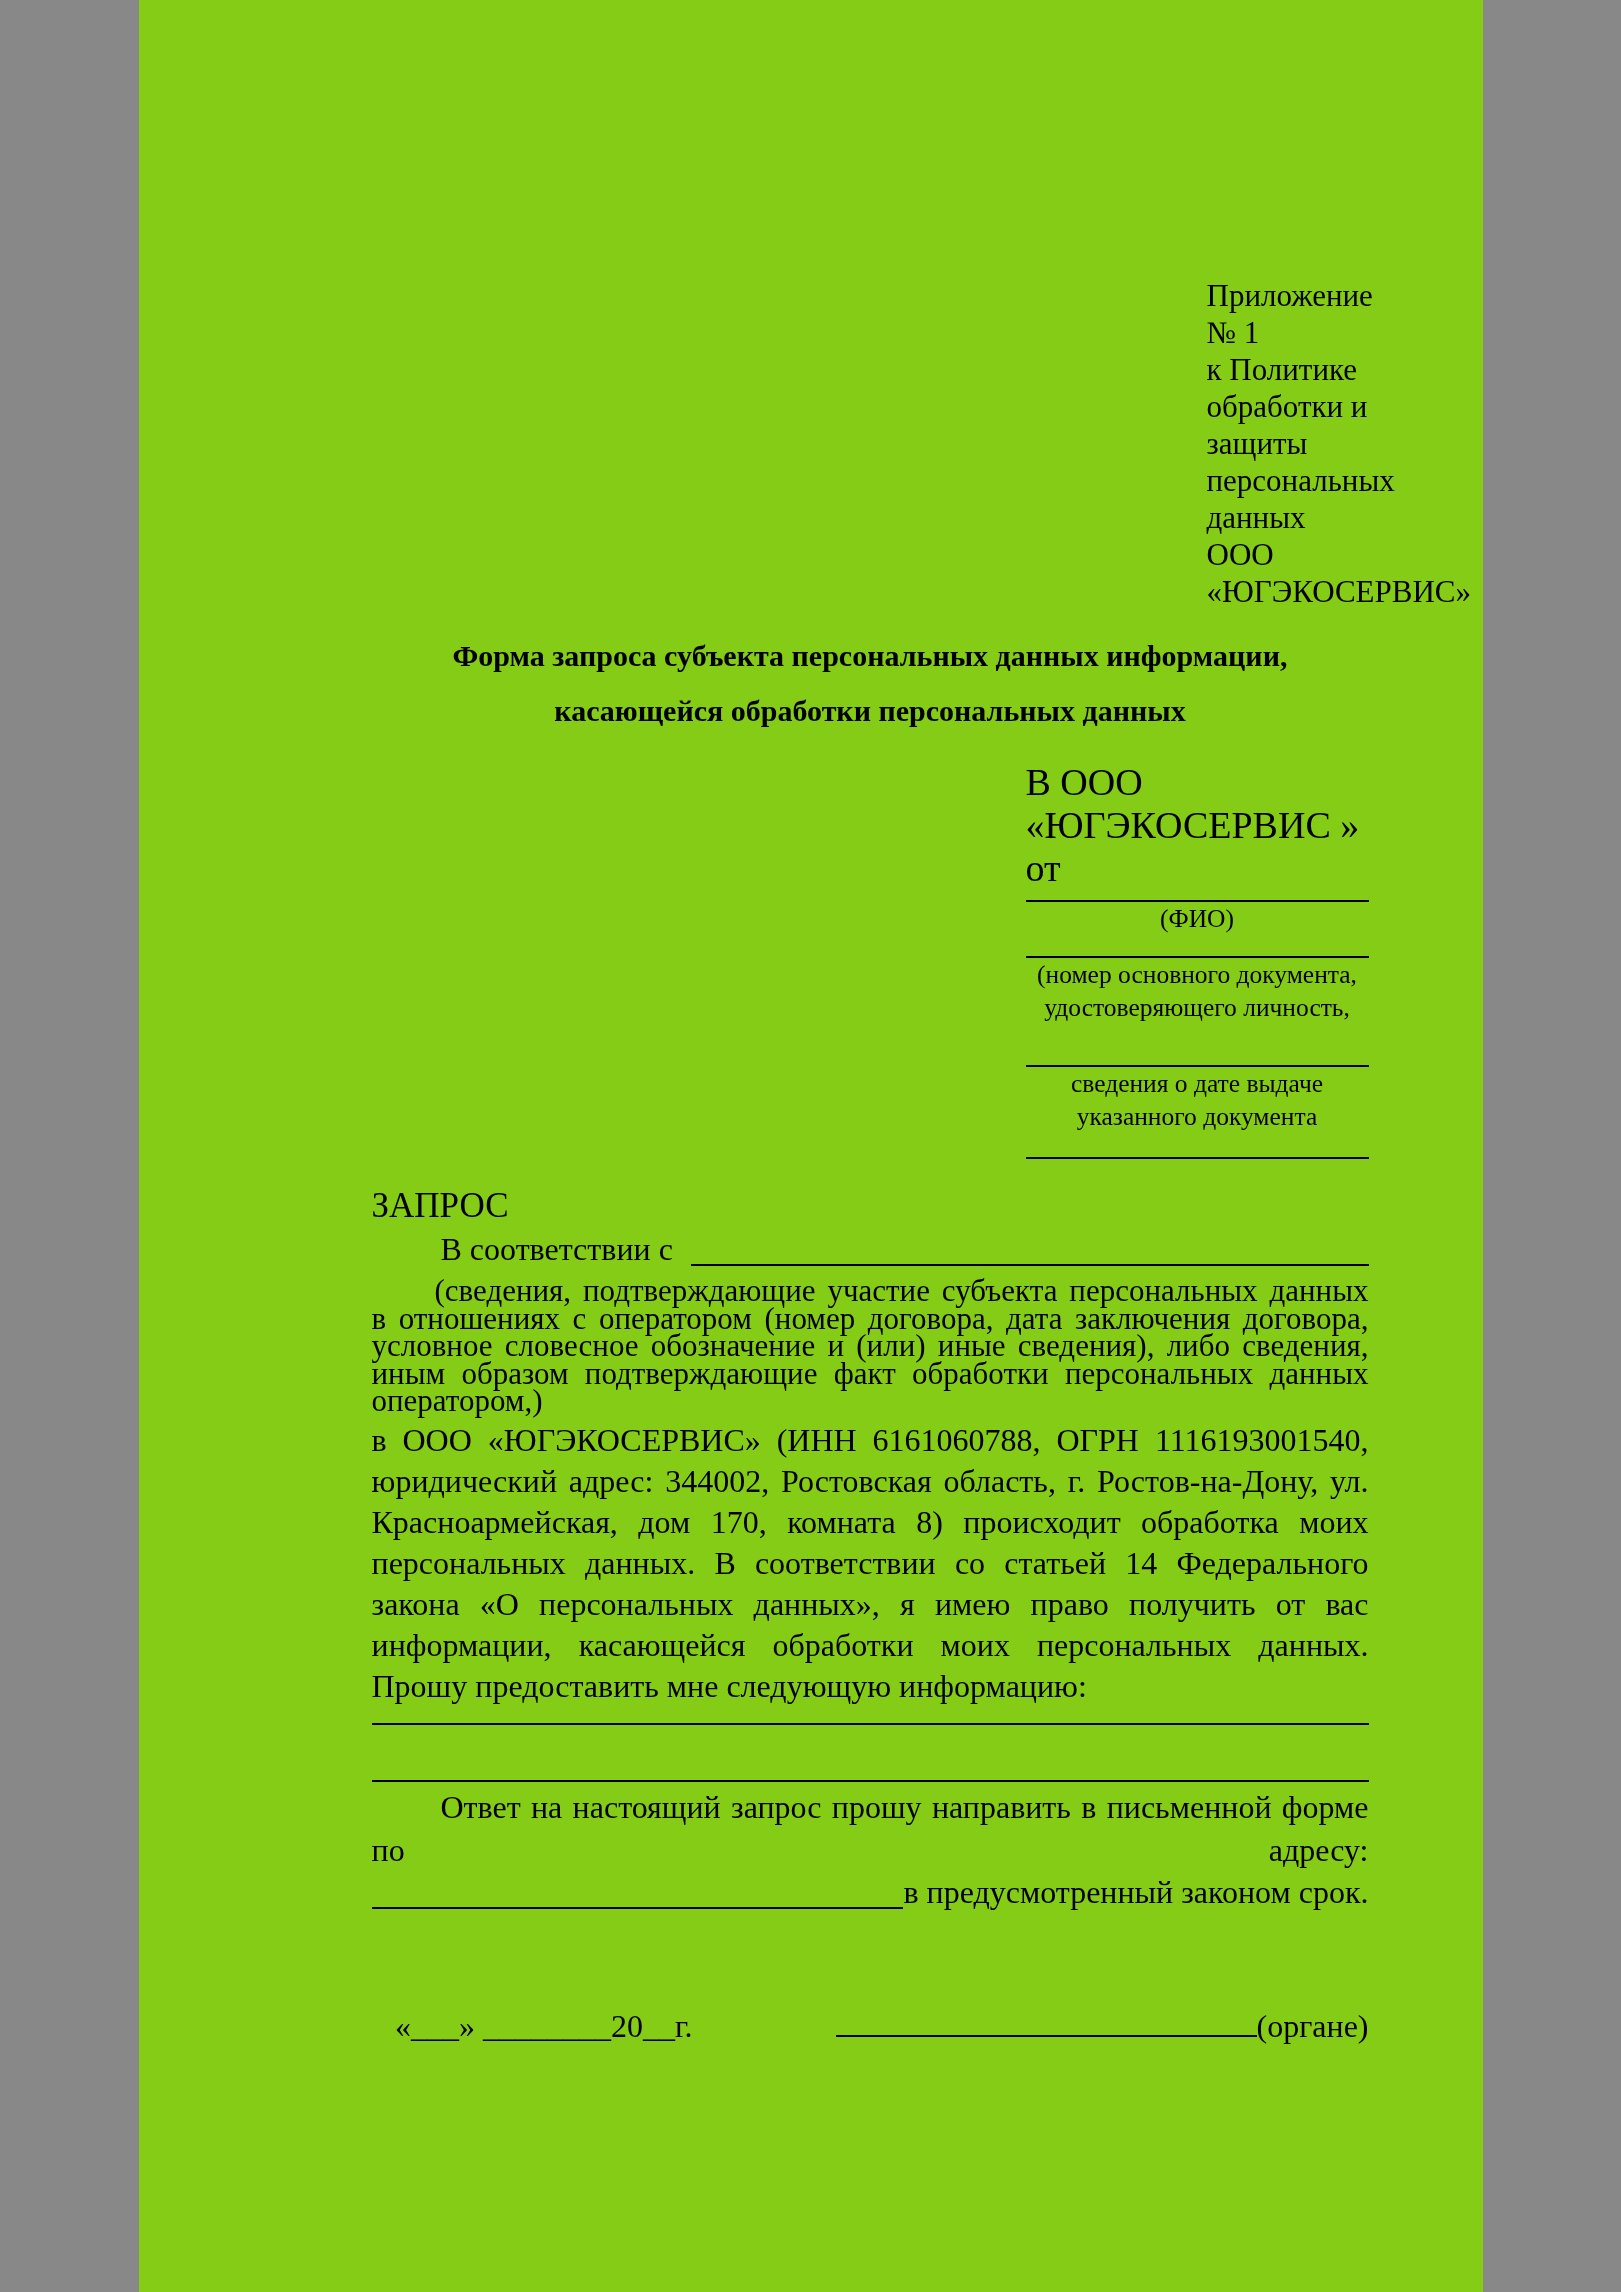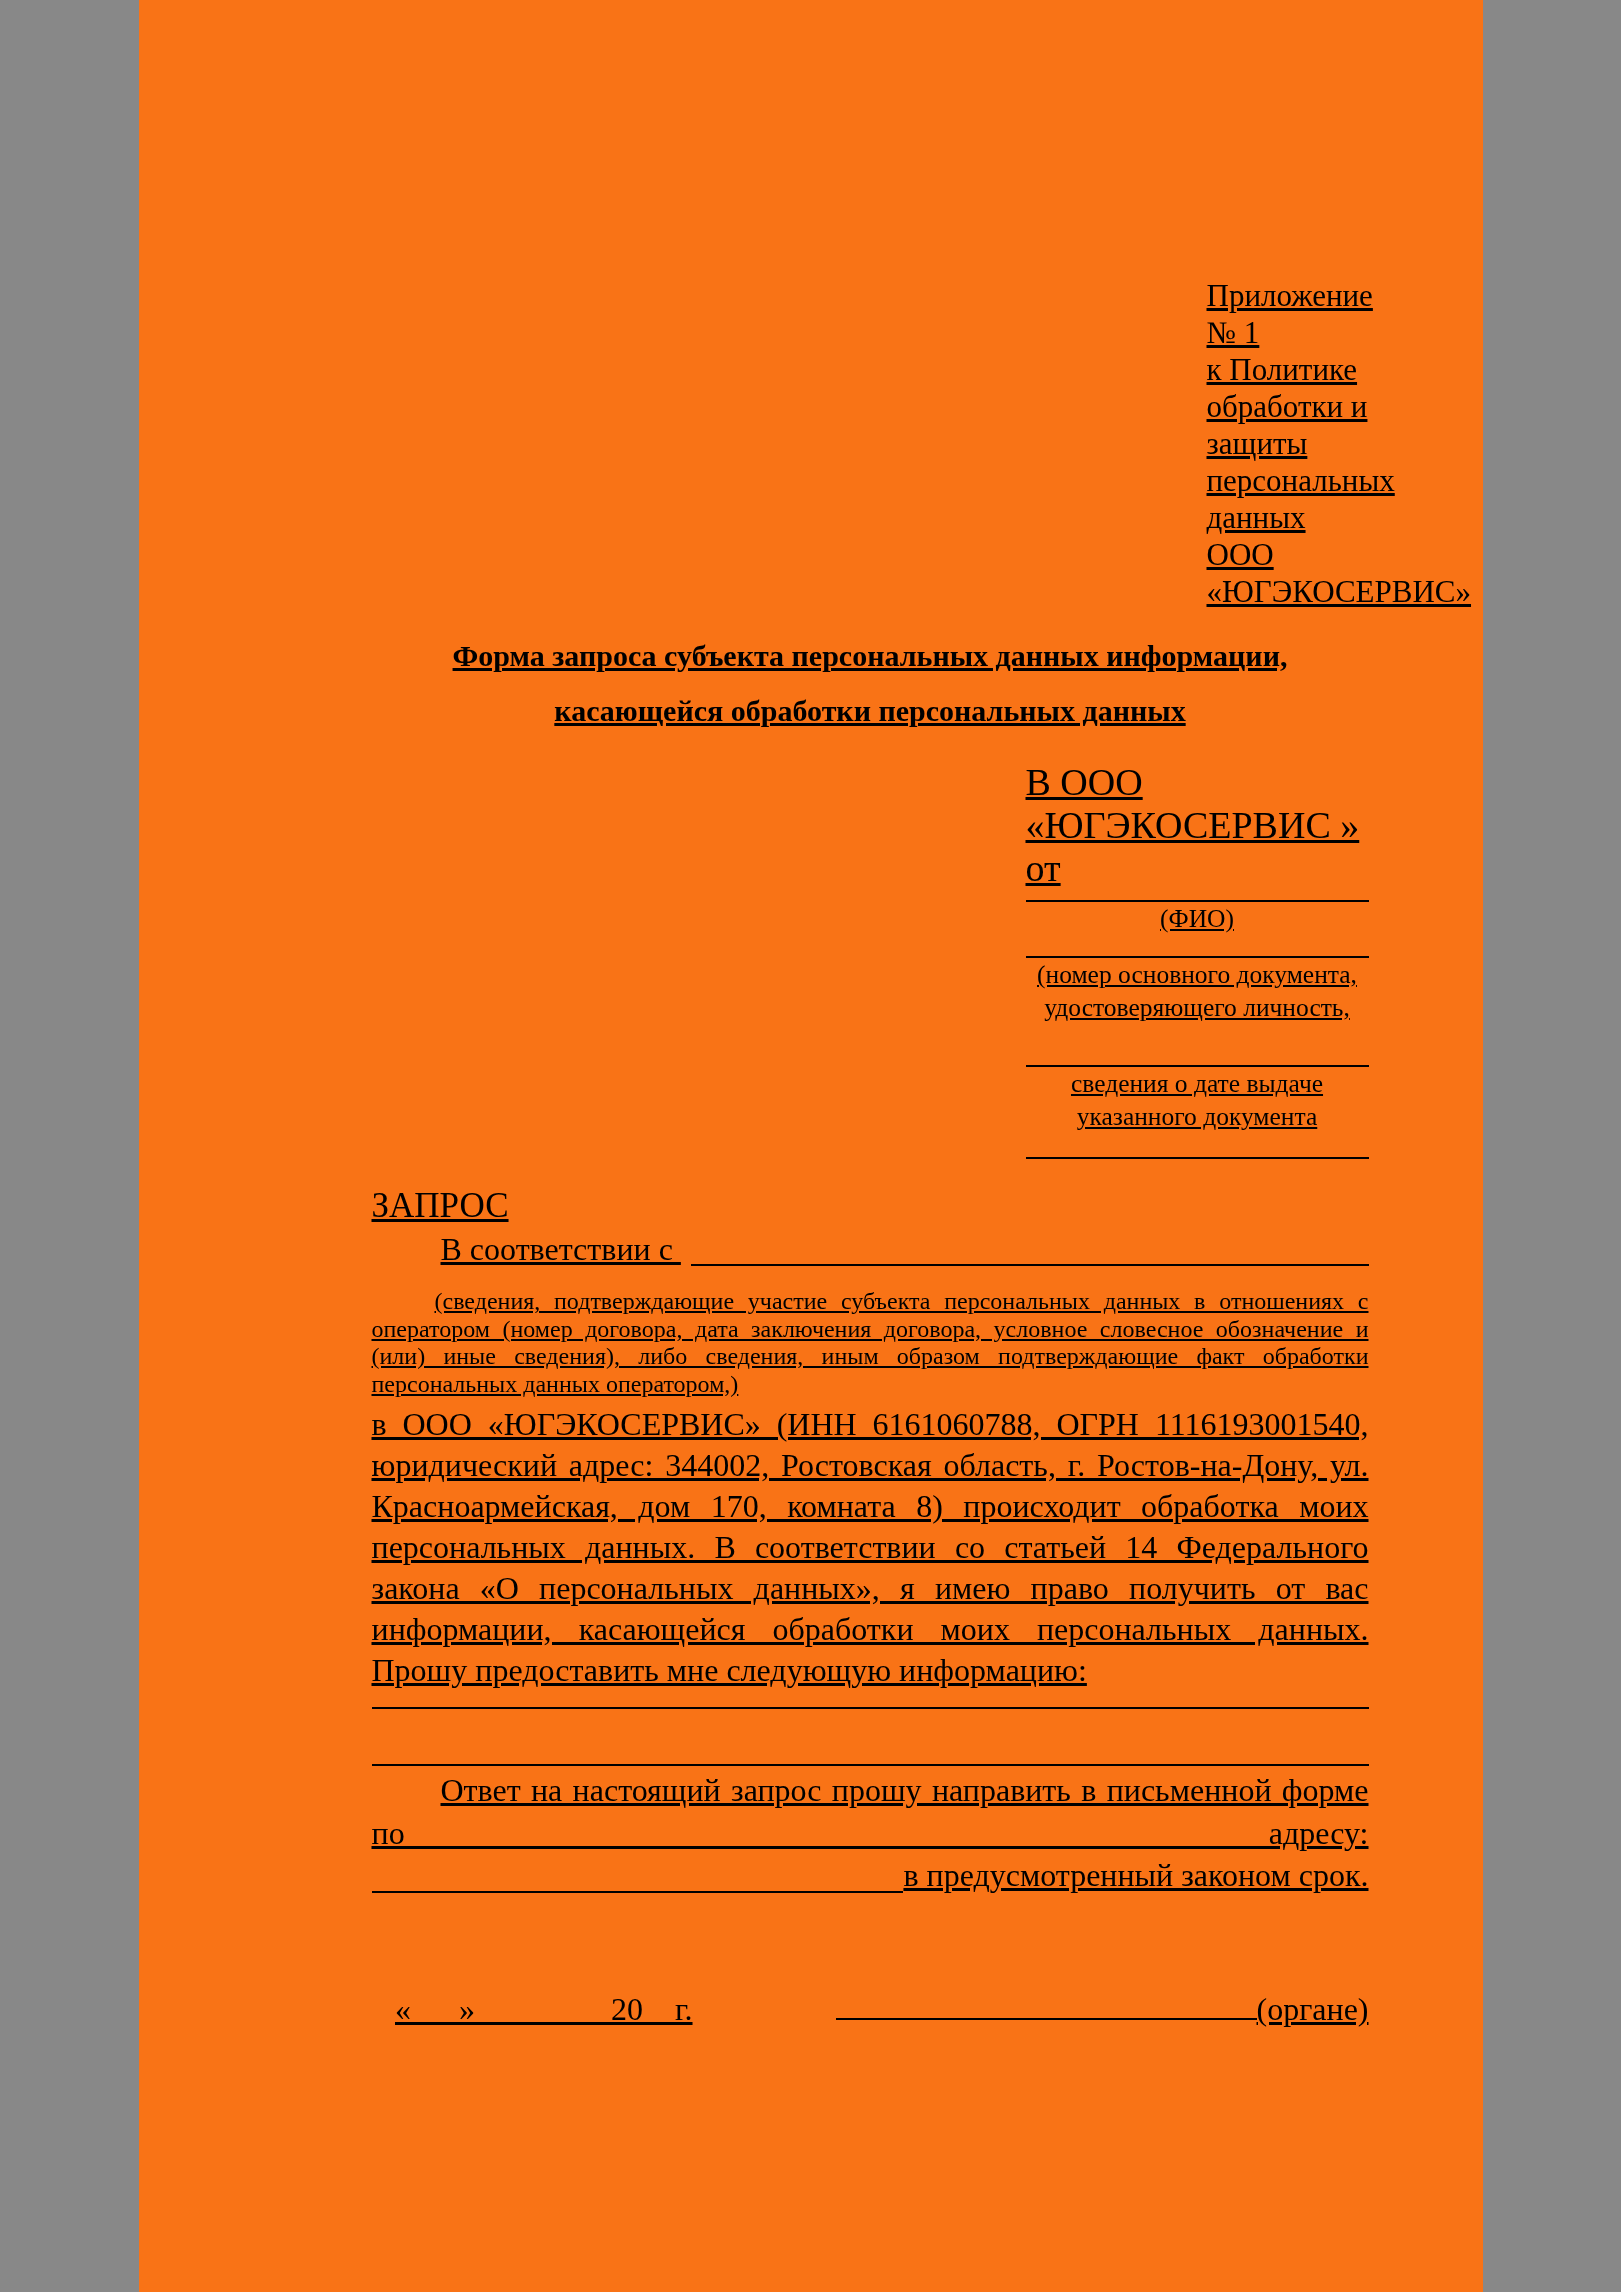--- a/index.html
+++ b/index.html
@@ -2,27 +2,26 @@
 <html lang="ru"><head>
 <meta charset="utf-8">
 <style>
   * { margin: 0; padding: 0; box-sizing: border-box; }
   html, body { background: #888; }
   .page {
     position: relative;
     width: 1344px;
     height: 2293px;
     margin: 0 auto;
-    background: #f97316;
+    background: #84cc16;
     color: #000000;
     font-family: "Liberation Serif", "DejaVu Serif", serif;
     font-size: 32px;
     line-height: 41px;
     padding: 277px 114px 0 233px;
-    text-decoration: underline;
   }
 
   
   .appendix { margin-left: 835px; font-size: 31px; line-height: 37px; }
 
   
   .doc-title {
     margin-top: 17.6px;
     text-align: center;
     font-weight: bold;
@@ -39,25 +38,25 @@
   .doc3-gap  { height: 25.5px; }
   .caption { text-align: center; font-size: 25.5px; line-height: 33px; }
 
   .request-heading { margin-top: 23.5px; font-size: 35px; line-height: 47px; }
 
   .intro-row { display: flex; height: 41px; }
   .intro-prefix { white-space: pre; padding-left: 69px; }
   .intro-fill { flex: 1; border-bottom: 2.9px solid #000; margin-bottom: 4.9px; margin-left: 9.8px; }
 
   .fineprint {
-    font-size: 24px;
+    font-size: 31px;
     line-height: 27.4px;
     text-align: justify;
     text-indent: 63px;
-    margin-top: 18px;
+    margin-top: 7px;
   }
 
   .body-para {
     margin-top: 5.9px;
     text-align: justify;
   }
 
   .blank-line-1 { height: 0; border-bottom: 2.9px solid #000; margin-top: 15.7px; }
   .blank-line-2 { height: 0; border-bottom: 2.9px solid #000; margin-top: 55px; }
 

